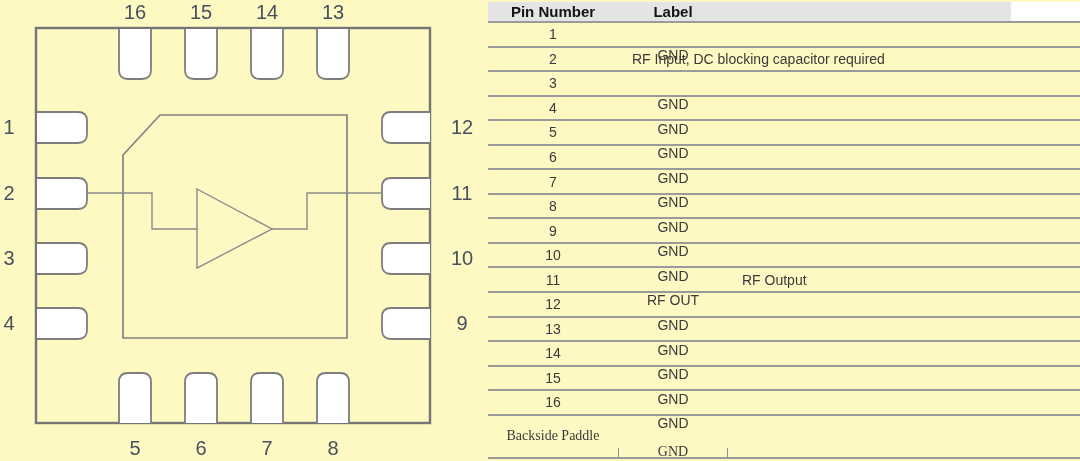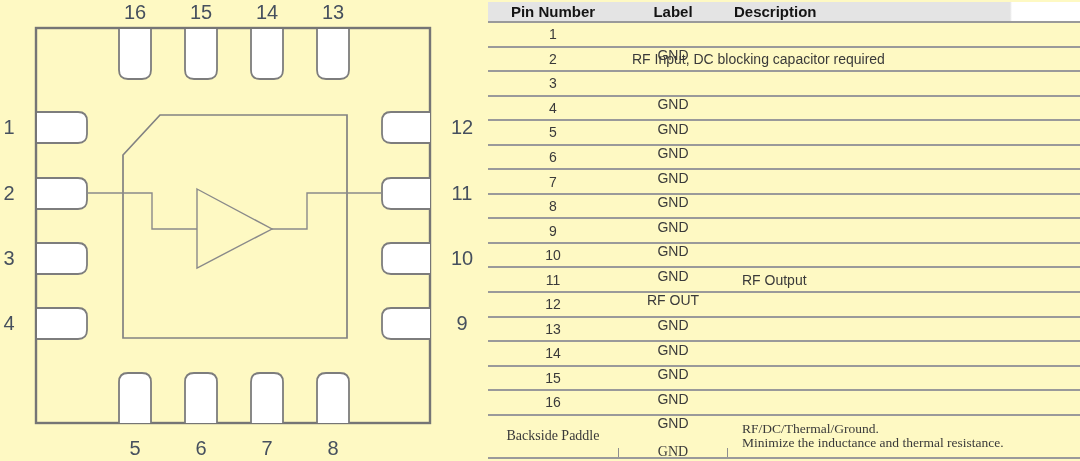--- a/index.html
+++ b/index.html
@@ -115,21 +115,20 @@
       <text class="pin-num" x="267" y="455" text-anchor="middle">7</text>
       <text class="pin-num" x="333" y="455" text-anchor="middle">8</text>
     </svg>
   </div>
 
   <div class="pin-table">
 
     <div class="t-header">
       <div class="c pin">Pin Number</div>
       <div class="c label">Label</div>
-      <div class="c desc">Description</div>
     </div>
 
     <div class="t-row">
       <div class="c pin">1</div>
       <div class="c label">GND</div>
       <div class="c desc"></div>
     </div>
     <div class="t-row">
       <div class="c pin">2</div>
       <div class="c desc">RF Input, DC blocking capacitor required</div>
@@ -200,18 +199,16 @@
       <div class="c desc"></div>
     </div>
     <div class="t-row">
       <div class="c pin">16</div>
       <div class="c label">GND</div>
       <div class="c desc"></div>
     </div>
     <div class="t-row last">
       <div class="c pin">Backside Paddle</div>
       <div class="c label">GND</div>
-      <div class="c desc multiline">RF/DC/Thermal/Ground.
-Minimize the inductance and thermal resistance.</div>
     </div>
 
   </div>
 </div>
 
 </body></html>

